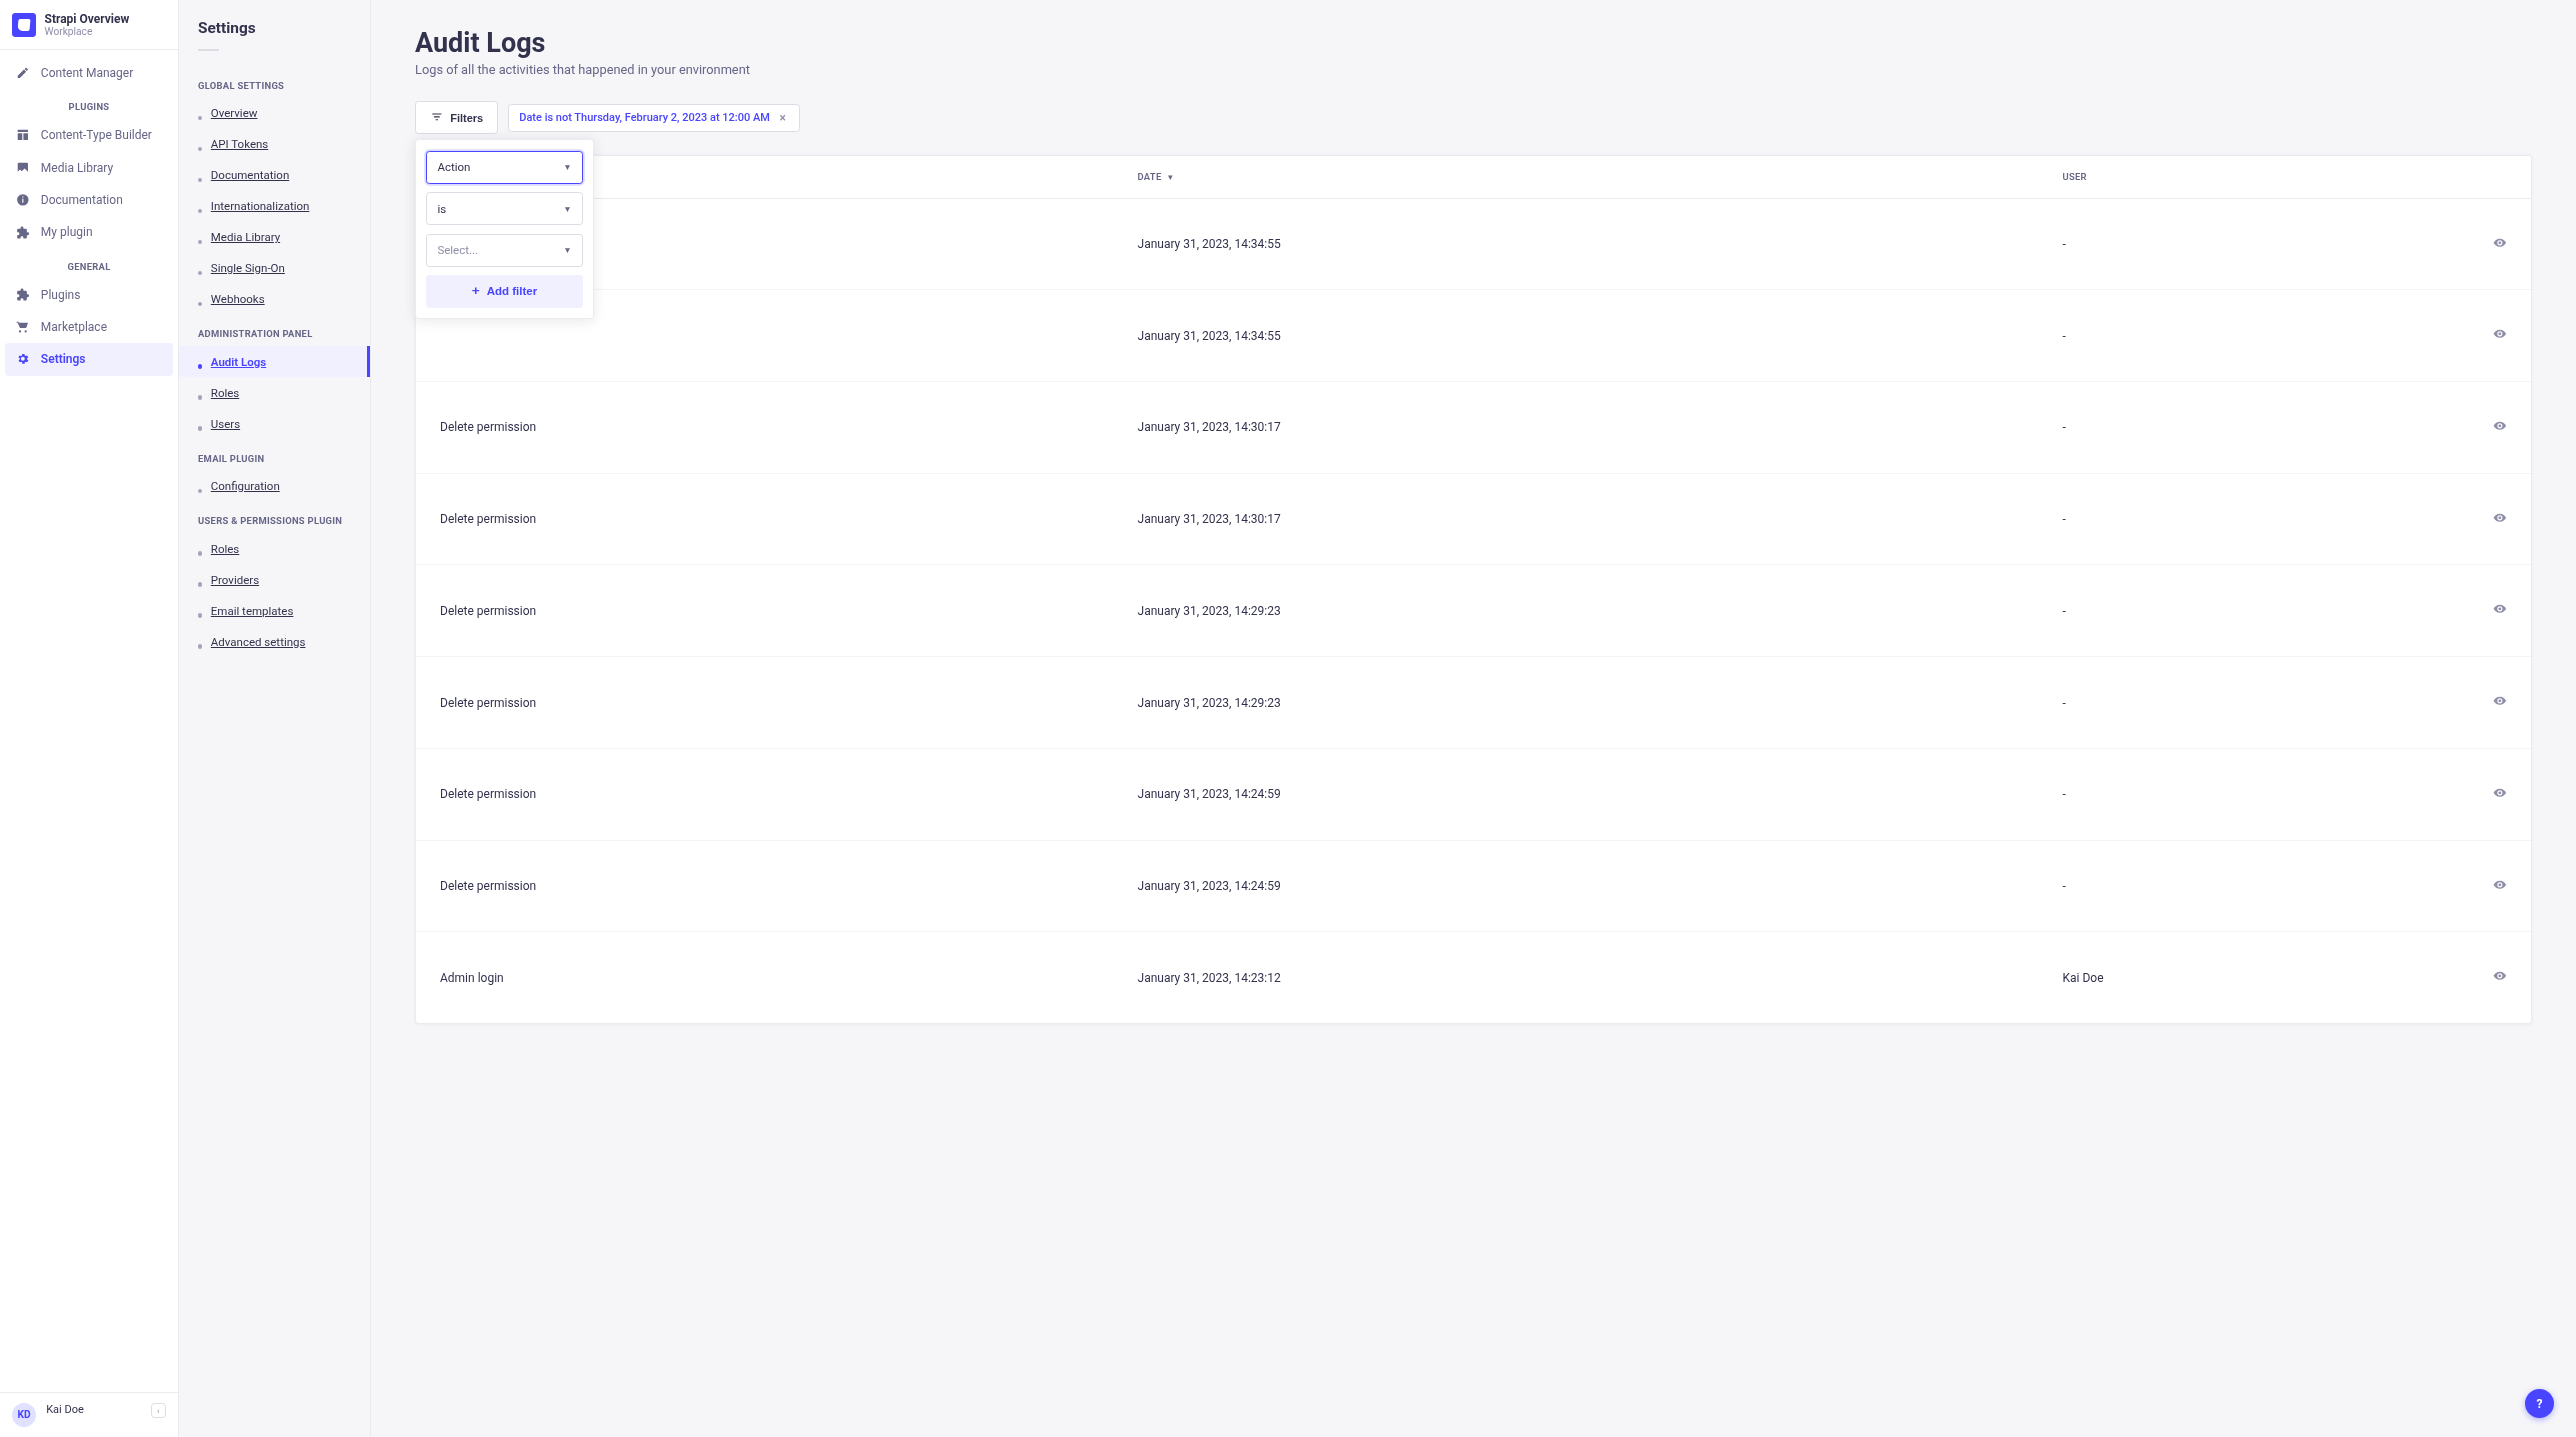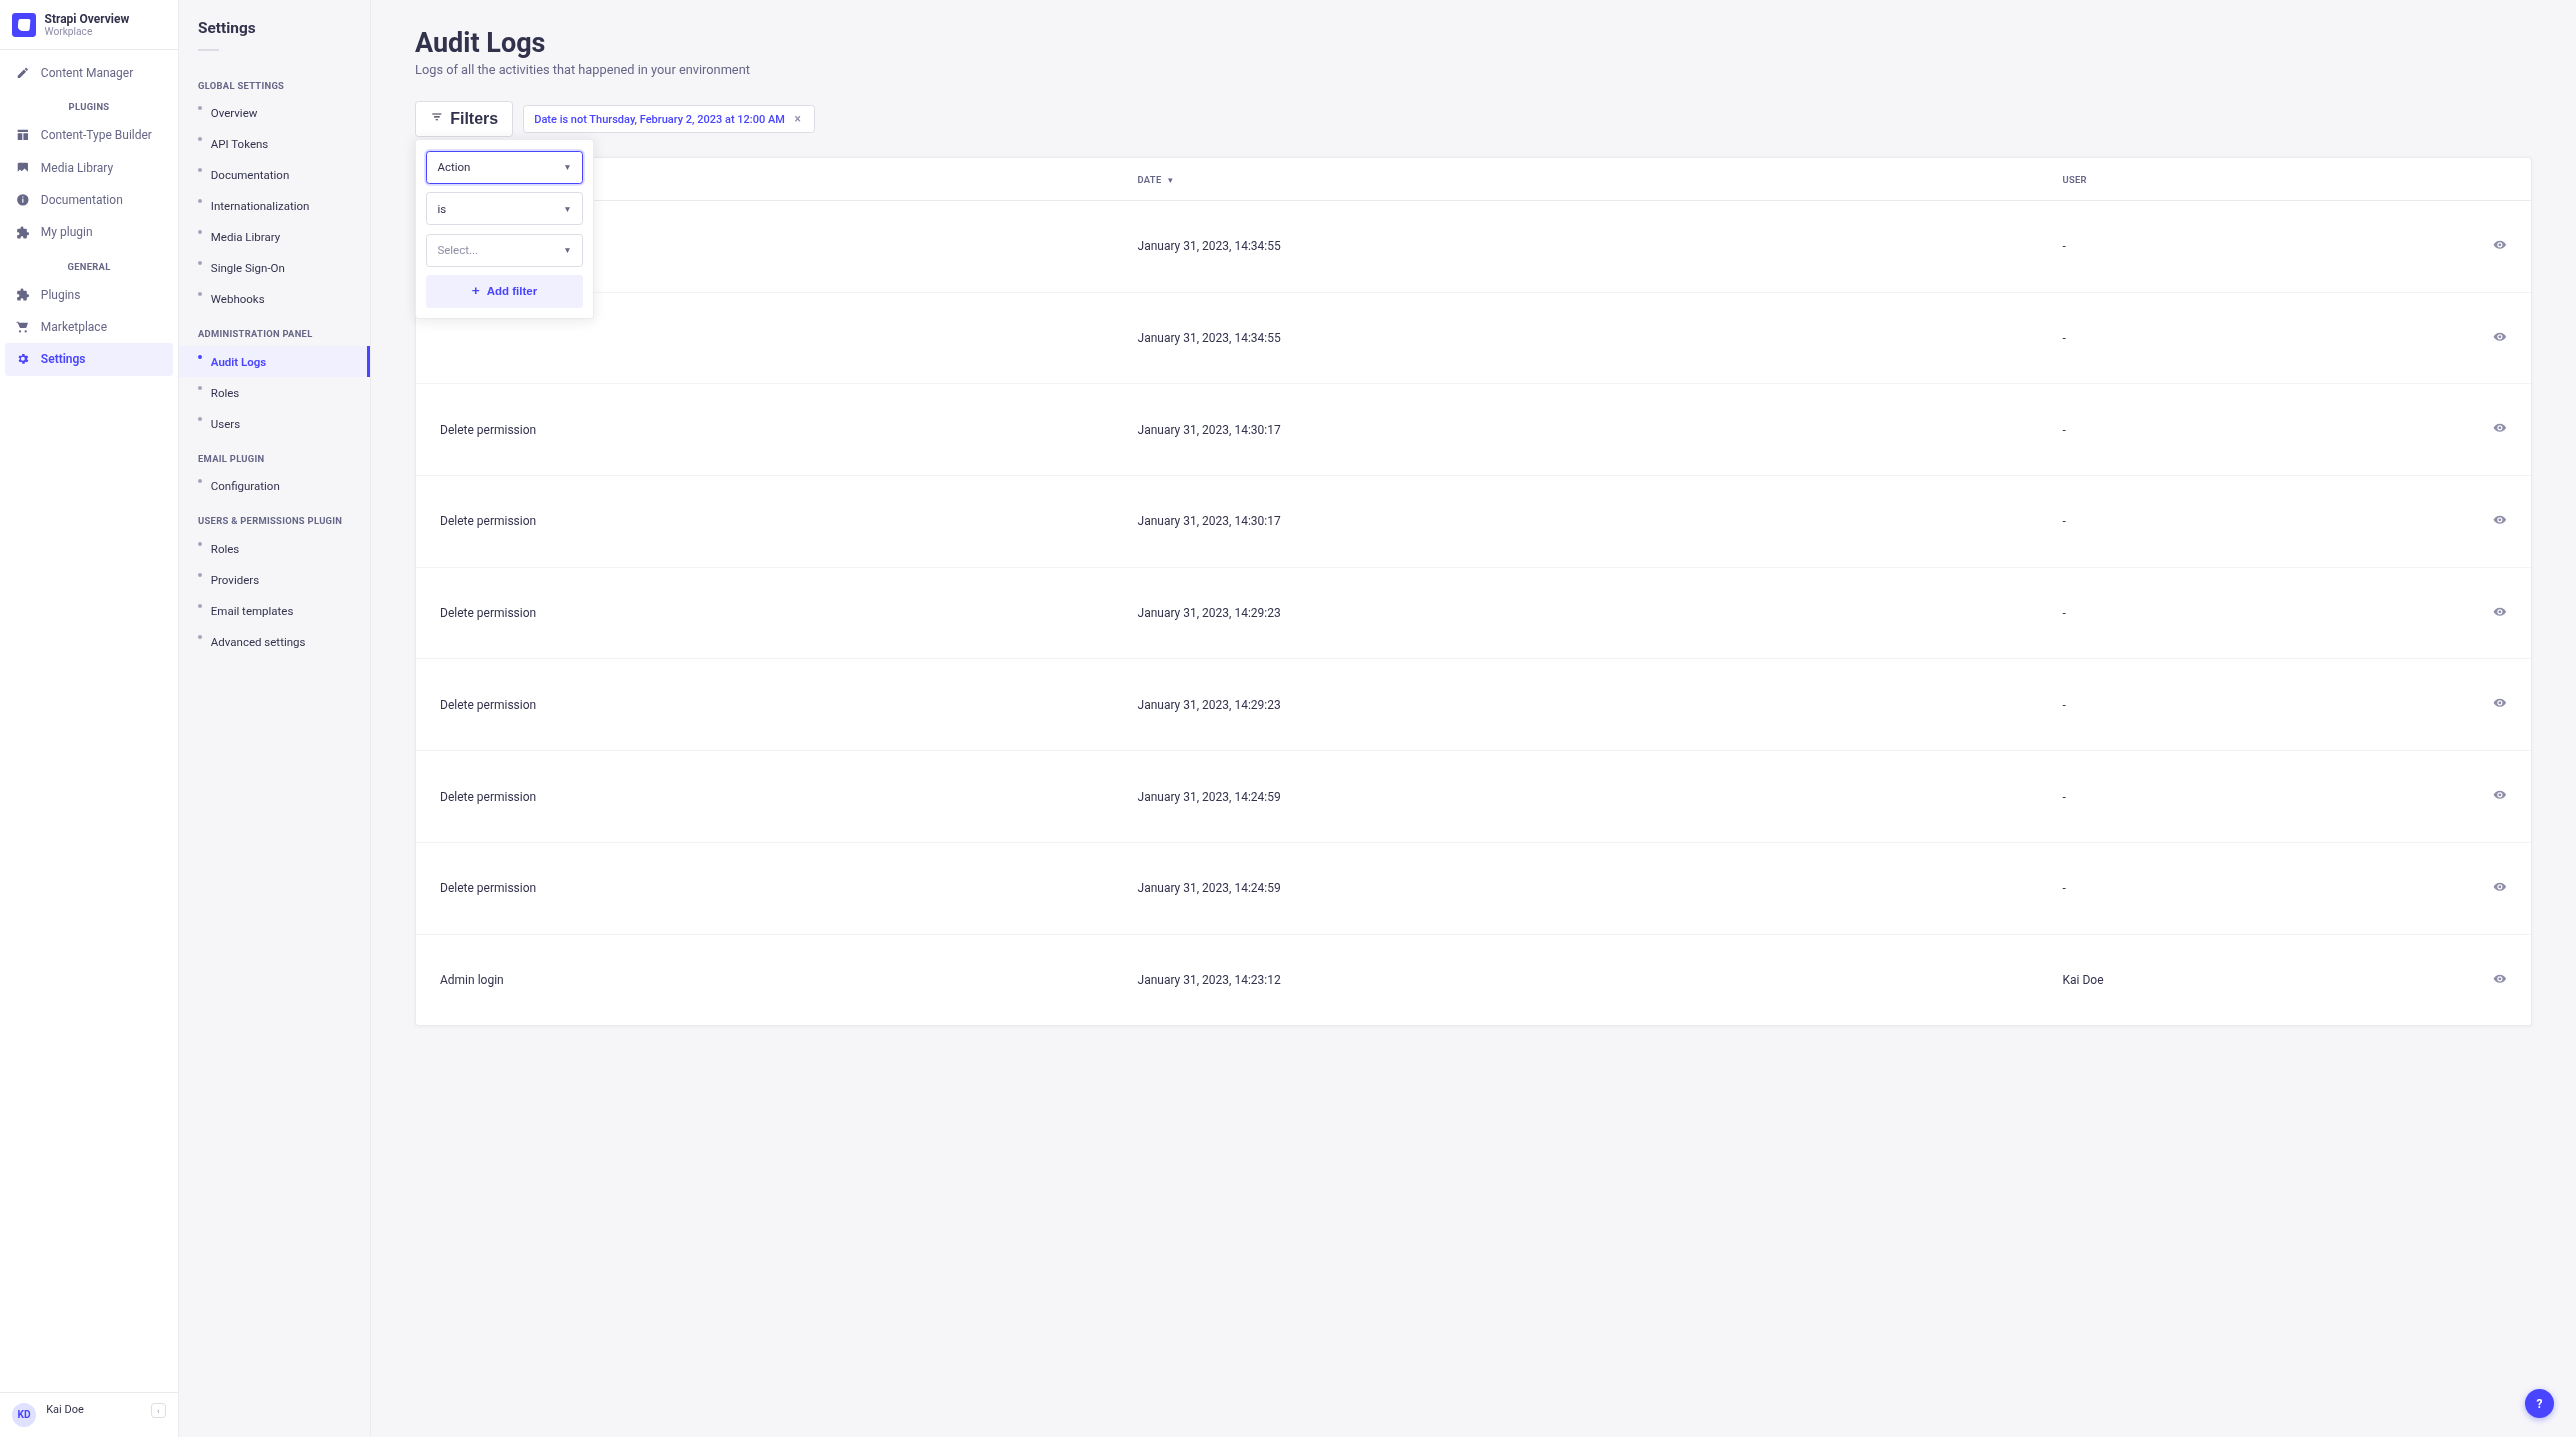--- a/index.html
+++ b/index.html
@@ -22,33 +22,33 @@
 .sidebar-footer { border-top: 0.9px solid #eaeaef; padding: 10.2px 12px; display: flex; align-items: flex-start; gap: 10.2px; }
 .avatar { width: 24px; height: 24px; border-radius: 50%; background: #e0e0ff; color: #4945ff; display: flex; align-items: center; justify-content: center; font-size: 10.2px; font-weight: 700; }
 .user-name { flex: 1; color: #32324d; font-size: 11px; }
 .collapse-btn { width: 15.4px; height: 15.4px; border: 0.9px solid #dcdce4; border-radius: 3.4px; display: flex; align-items: center; justify-content: center; cursor: pointer; color: #8e8ea9; font-size: 8.5px; }
 
 
 .sidebar-secondary { width: 192px; background: #f6f6f9; border-right: 0.9px solid #eaeaef; padding: 19px 0 0; display:flex; flex-direction:column; }
 .sec-title { font-size: 15.4px; font-weight: 700; color: #32324d; padding: 0 19px 15.4px; margin-bottom: 0px; position: relative; }
 .sec-title::after { content: ""; display: block; width: 20.5px; height: 1.7px; background: #dcdce4; margin-top: 12px; }
 .sec-group-label { font-size: 9.4px; font-weight: 700; color: #666687; letter-spacing: 0.3px; padding: 13.7px 19px 6.8px; }
-.sec-item { display: flex; align-items: flex-start; gap: 8.5px; padding: 8.5px 19px; font-size: 11.5px; color: #32324d; cursor: pointer; position: relative; }
+.sec-item { display: flex; align-items: flex-end; gap: 8.5px; padding: 8.5px 19px; font-size: 11.5px; color: #32324d; cursor: pointer; position: relative; text-decoration: underline; }
 .sec-item .bullet { width: 4.3px; height: 4.3px; border-radius: 50%; background: #a5a5ba; flex-shrink: 0; }
 .sec-item.active { background: #f0f0ff; color: #4945ff; font-weight: 600; }
 .sec-item.active .bullet { background: #4945ff; }
 .sec-item.active::after { content: ""; position: absolute; right: 0; top: 0; bottom: 0; width: 2.6px; background: #4945ff; }
 
 
 .main { flex: 1; padding: 27px 44px; overflow: auto; position: relative; }
 .page-title { font-size: 27px; font-weight: 700; color: #32324d; margin-bottom: 3.4px; }
 .page-subtitle { font-size: 12.8px; color: #666687; margin-bottom: 24px; }
 
 .filter-row { display: flex; align-items: center; gap: 10.2px; margin-bottom: 20.5px; position: relative; }
-.filters-btn { display: inline-flex; align-items: center; gap: 6.8px; background: #fff; border: 0.9px solid #dcdce4; border-radius: 3.4px; padding: 7.7px 13.7px; font-size: 16px; font-weight: 600; color: #32324d; cursor: pointer; }
+.filters-btn { display: inline-flex; align-items: center; gap: 6.8px; background: #fff; border: 0.9px solid #dcdce4; border-radius: 3.4px; padding: 7.7px 13.7px; font-size: 11px; font-weight: 600; color: #32324d; cursor: pointer; }
 .filter-chip { display: inline-flex; align-items: center; gap: 6.8px; background: #fff; border: 0.9px solid #dcdce4; border-radius: 3.4px; padding: 6.8px 10.2px; font-size: 11px; color: #4945ff; font-weight: 500; }
 .filter-chip .remove { width: 12px; height: 12px; display: flex; align-items: center; justify-content: center; color: #8e8ea9; cursor: pointer; font-size: 12px; }
 
 
 .filter-popover { position: absolute; top: 38px; left: 0; width: 179px; background: #fff; border: 0.9px solid #eaeaef; border-radius: 3.4px; padding: 10.2px; box-shadow: 0 1.7px 12.8px rgba(33,33,52,0.1); z-index: 10; }
 .sel { width: 100%; border: 0.9px solid #dcdce4; border-radius: 3.4px; padding: 8.5px 10.2px; font-size: 11.5px; color: #32324d; display: flex; align-items: center; justify-content: space-between; cursor: pointer; margin-bottom: 8.5px; background:#fff; }
 .sel.focused { border: 1.3px solid #4945ff; box-shadow: 0 0 0 1.7px rgba(73,69,255,0.2); }
 .sel .caret { color: #666687; font-size: 8.5px; }
 .sel.placeholder span:first-child { color: #8e8ea9; }
 .add-filter-btn { width: 100%; display: flex; align-items: center; justify-content: center; gap: 6.8px; background: #f0f0ff; border: none; border-radius: 3.4px; padding: 9.4px; color: #4945ff; font-weight: 600; font-size: 11.5px; cursor: pointer; }

